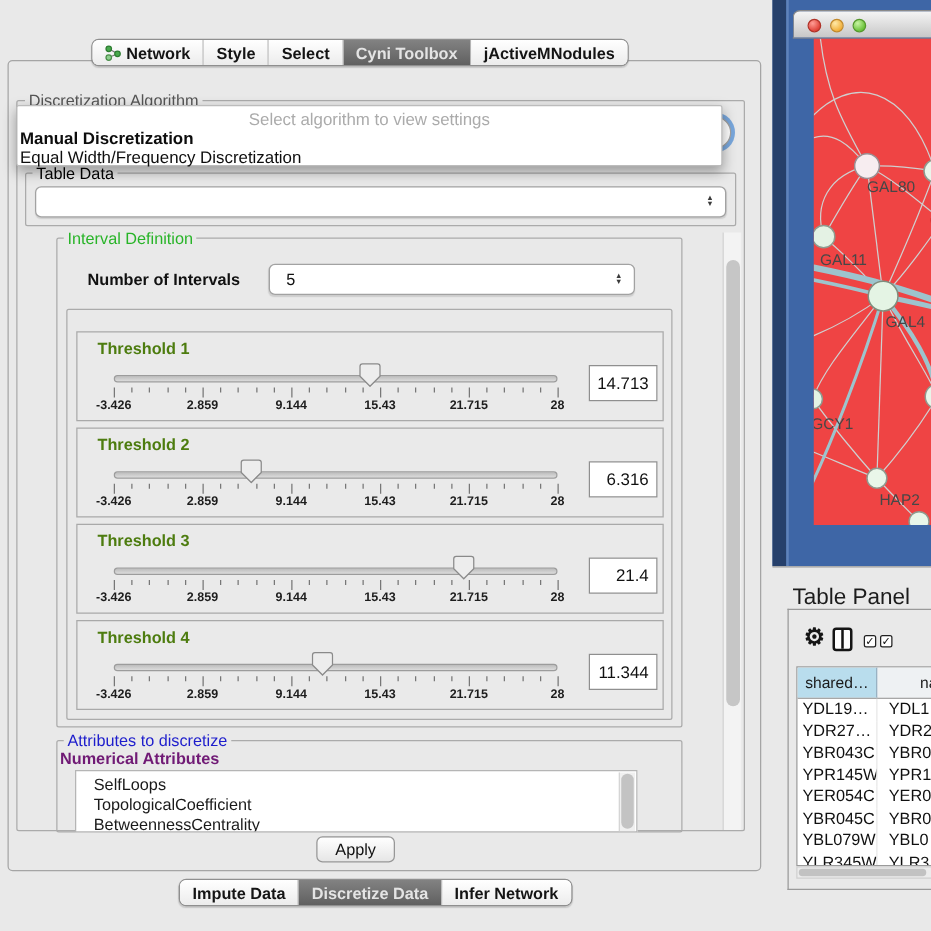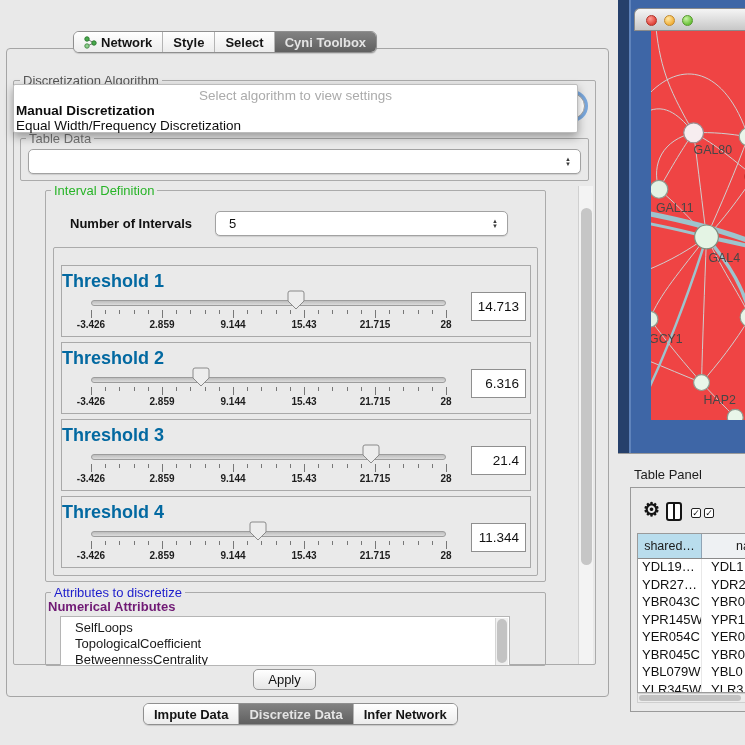--- a/index.html
+++ b/index.html
@@ -25,21 +25,21 @@
   #bottomTabs { left:143px; top:703px; }
 
   
   .outer-box { position:absolute; left:6px; top:48px; width:603px; height:649px;
     border:1px solid #a5a5a5; border-radius:4px; background:#e9e9e9; }
   .group { position:absolute; border:1px solid #ababab; border-radius:2px; }
   .group-label { position:absolute; font-size:13px; background:#e9e9e9; padding:0 3px; white-space:nowrap; }
   #discGroup { left:13px; top:80px; width:583px; height:585px; }
   #discLabel { left:20px; top:73px; color:#555; }
   #tdGroup { left:20px; top:138px; width:569px; height:43px; }
-  #tdLabel { left:26px; top:131px; color:#737373; }
+  #tdLabel { left:26px; top:131px; color:#000000; }
   #intGroup { left:45px; top:190px; width:501px; height:392px; }
   #intLabel { left:51px; top:183px; color:#28b428; }
   #thGroup { left:53px; top:247px; width:485px; height:329px; }
   #thLabel { left:59px; top:240px; color:#1d1dcc; }
   #attrGroup { left:45px; top:592px; width:501px; height:74px; }
   #attrLabel { left:51px; top:585px; color:#1d1dcc; }
 
   
   .combo { position:absolute; background:#fff; border:1px solid #a2a2a2; border-radius:5px;
     font-size:13px; color:#111; display:flex; align-items:center; box-shadow:0 1px 1px rgba(0,0,0,.12); }
@@ -56,21 +56,21 @@
     border:1px solid #bcbcbc; border-radius:2px; box-shadow:0 4px 10px rgba(0,0,0,.35); z-index:50; font-size:13.5px; }
   #popup .prompt { position:absolute; left:0; top:3px; width:100%; text-align:center; color:#ababab; }
   #popup .opt { position:absolute; left:2px; width:560px; color:#0d0d0d; }
   #popup .opt.b { top:18px; font-weight:bold; }
   #popup .opt.r { top:33px; }
 
   
   #noiLabel { position:absolute; left:70px; top:216px; font-size:13px; font-weight:bold; color:#111; }
 
   .tbox { position:absolute; left:61px; width:470px; height:72px; border:1px solid #a9a9a9; background:#eaeaea; }
-  .tbox .ttitle { position:absolute; left:0; top:5px; font-size:18px; font-weight:bold; color:#0369a1; }
+  .tbox .ttitle { position:absolute; left:16px; top:5px; font-size:13px; font-weight:bold; color:#4d7c0f; }
   .track { position:absolute; left:29px; top:34px; width:355px; height:6px; border:1px solid #9c9c9c;
     border-radius:3px; background:linear-gradient(#bdbdbd,#dcdcdc); }
   .thumb { position:absolute; top:24px; width:18px; height:20px; }
   .ticks { position:absolute; left:29px; top:44px; width:355px; height:9px; }
   .ticks i { position:absolute; top:0; width:1px; background:#777; }
   .tlabels { position:absolute; left:29px; top:53px; width:355px; height:12px; }
   .tlabels b { position:absolute; transform:translateX(-50%); font-size:10px; font-weight:bold; color:#1d1d1d; white-space:nowrap; }
   .vbox { position:absolute; left:409px; top:26px; width:55px; height:29px; background:#fff;
     border:1px solid #8f8f8f; font-size:13.5px; color:#111; text-align:right; line-height:27px; padding-right:6px; }
 
@@ -98,21 +98,21 @@
   #mtb { position:absolute; left:0; top:0; width:111px; height:23px; background:linear-gradient(#f5f5f5,#c7c7c7);
     border:1px solid #8a8a8a; border-right:none; border-radius:6px 0 0 0; }
   .tl { position:absolute; top:6px; width:11px; height:11px; border-radius:50%; }
   .tl.r { left:11px; background:radial-gradient(circle at 35% 30%, #ff9d95, #e0443a 70%); border:1px solid #b03228; }
   .tl.y { left:29px; background:radial-gradient(circle at 35% 30%, #ffe9a8, #f2b13c 70%); border:1px solid #c2892b; }
   .tl.g { left:47px; background:radial-gradient(circle at 35% 30%, #c7f4a2, #6cc23b 70%); border:1px solid #55982c; }
   #netcanvas { position:absolute; left:1px; top:23px; width:110px; height:389px; background:#ef4444; overflow:hidden;margin-left:16px; }
 
   
   #tpHeader { position:absolute; left:618px; top:453px; width:127px; height:34px; background:#e9e9e9; border-top:1px solid #9a9a9a; }
-  #tpHeader .t { position:absolute; left:16px; top:13px; font-size:13px; color:#1c1c1c; }
+  #tpHeader .t { position:absolute; left:16px; top:13px; font-size:18px; color:#1c1c1c; }
   #tPanel { position:absolute; left:630px; top:487px; width:120px; height:225px; background:#e9e9e9;
     border:1px solid #9a9a9a; border-right:none; }
   .gear { position:absolute; left:12px; top:10px; font-size:19px; font-weight:bold; color:#151515; }
   .colic { position:absolute; left:35px; top:14px; width:16px; height:19px; border:2px solid #151515; border-radius:3px; background:#fff; }
   .colic i { position:absolute; left:5px; top:0; width:2px; height:15px; background:#151515; }
   .cb { position:absolute; top:20px; width:10px; height:10px; border:1.5px solid #222; border-radius:2px;
     font-size:9px; line-height:8px; text-align:center; color:#111; background:#fff; }
   #cb1 { left:60px; } #cb2 { left:73px; }
   #grid { position:absolute; left:6px; top:45px; width:114px; height:160px; background:#fff; border:1px solid #9a9a9a; overflow:hidden; }
   #ghead { display:flex; height:25px; border-bottom:1px solid #8a8a8a; }
@@ -145,20 +145,23 @@
       <span>Network</span>
     </div>
     <div class="seg">
         <span>Style</span>
       </div>
     <div class="seg">
         <span>Select</span>
       </div>
     <div class="seg sel">
         <span>Cyni Toolbox</span>
+      </div>
+    <div class="seg">
+        <span>jActiveMNodules</span>
       </div>
   </div>
 
   <div class="outer-box"></div>
 
   <div class="group" id="discGroup"></div>
   <span class="group-label" id="discLabel">Discretization Algorithm</span>
   <div class="combo" id="algoCombo">
     <span class="stepper">
       <span>▲</span>

